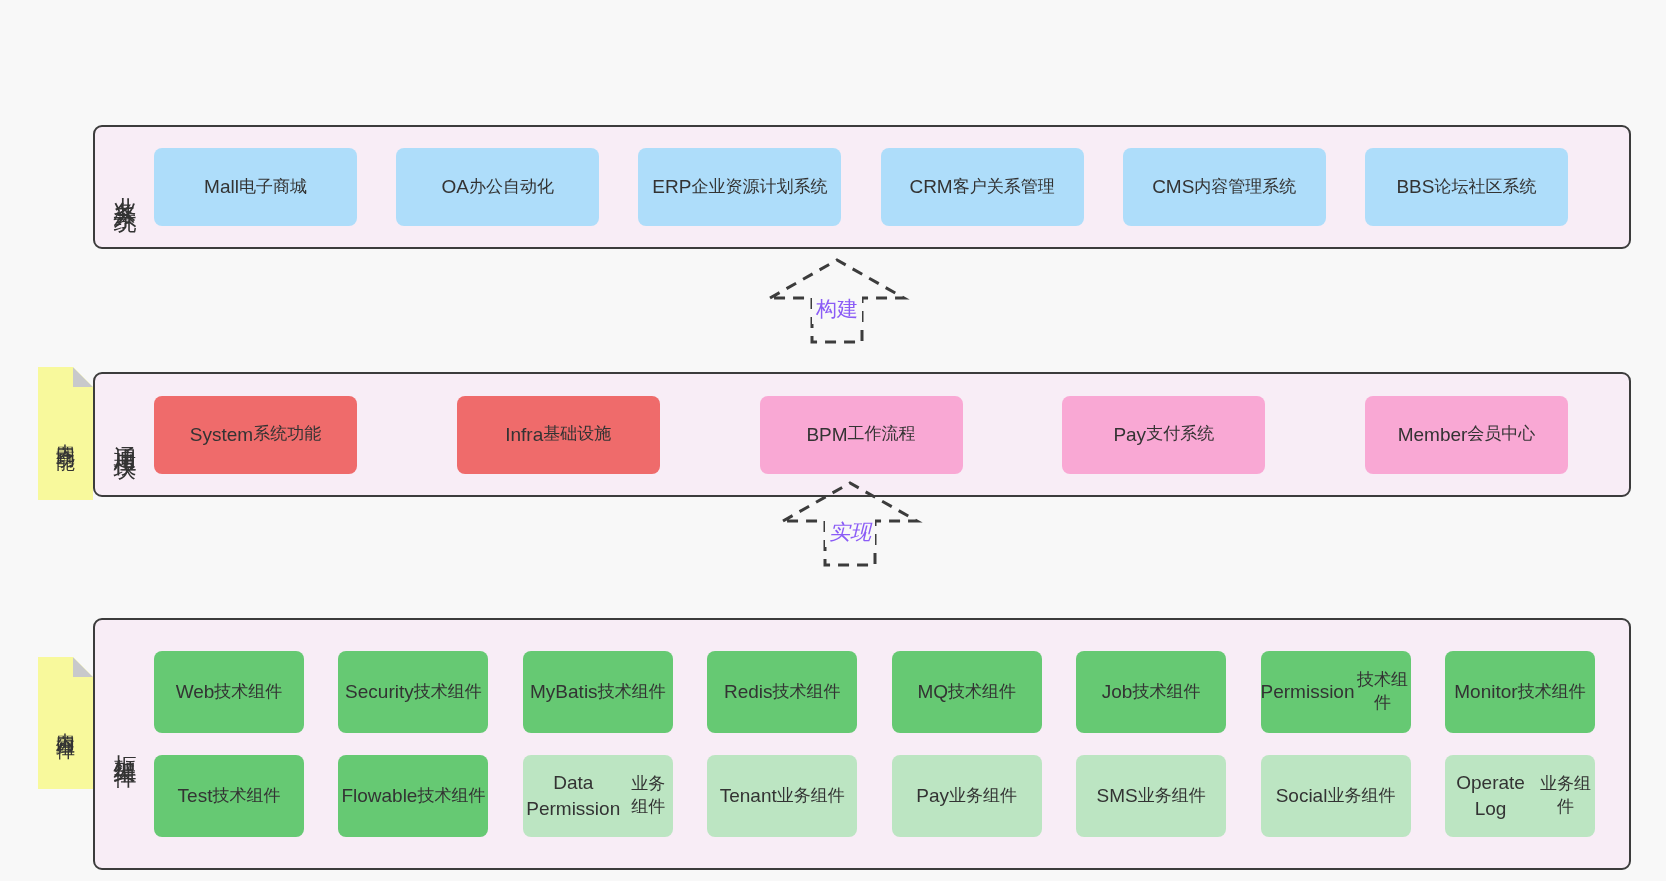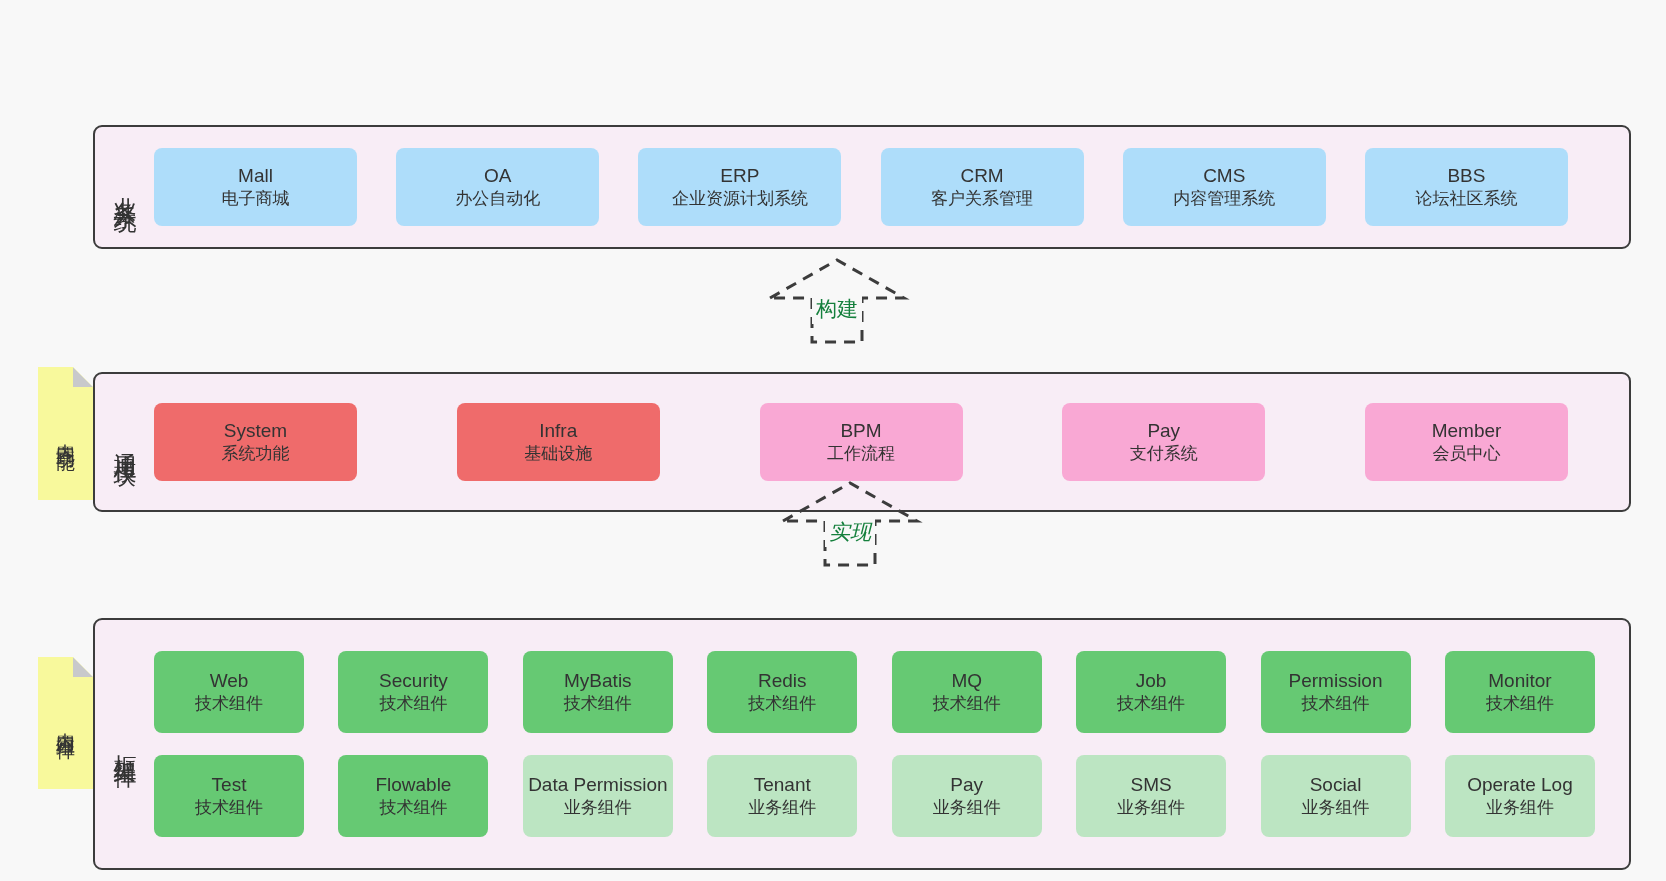--- a/index.html
+++ b/index.html
@@ -2,34 +2,34 @@
 <html><head>
 <meta charset="utf-8">
 <style>
   html,body{margin:0;padding:0;}
   body{font-family:"Liberation Sans","DejaVu Sans",sans-serif;background:#f8f8f8;}
   .diagram{position:relative;width:1666px;height:881px;background:#f8f8f8;overflow:hidden;}
 
   .band{position:absolute;left:93px;width:1538px;background:#f8edf6;border:2px solid #3c3c3c;
         border-radius:9px;box-sizing:border-box;}
   .band-top{top:125px;height:124px;}
-  .band-mid{top:372px;height:140px;padding-left:23px;}
+  .band-mid{top:372px;height:125px;padding-left:23px;}
   .band-bot{top:618px;height:252px;}
 
   .band-label{position:absolute;left:14px;top:0;bottom:0;display:flex;align-items:center;
         justify-content:center;width:34px;writing-mode:vertical-lr;text-orientation:upright;
         font-size:23px;letter-spacing:4px;color:#333;}
 
   .band-boxes{position:absolute;left:59px;right:40px;top:0;bottom:0;display:flex;
         align-items:center;justify-content:space-between;}
   .band-top .band-boxes,.band-mid .band-boxes{right:61px;}
   .band-bot .band-boxes{right:34px;flex-direction:column;justify-content:center;gap:22px;}
   .brow{display:flex;width:100%;justify-content:space-between;}
 
-  .box{border-radius:8px;display:flex;flex-direction:column;align-items:center;
+  .box{border-radius:8px;display:flex;flex-direction:row;align-items:center;
         justify-content:center;text-align:center;color:#333;}
   .box-lg{width:203px;height:78px;}
   .box-sm{width:150px;height:82px;}
   .box .t{font-size:19px;line-height:1.35;}
   .box .s{font-size:17px;line-height:1.35;}
   .blue{background:#aeddfa;}
   .red{background:#ef6b6b;}
   .pink{background:#f9a8d4;}
   .green{background:#66c973;}
   .lightgreen{background:#bce5c2;}
@@ -42,21 +42,21 @@
   .note .fold{position:absolute;top:0;right:0;width:20px;height:20px;background:#c8c9cb;
         clip-path:polygon(0 0,100% 100%,0 100%);}
   .note .ntext{writing-mode:vertical-lr;text-orientation:upright;font-size:19px;
         letter-spacing:3px;color:#333;}
 
   .arrow{position:absolute;width:150px;height:92px;}
   .arrow-1{left:762px;top:254px;}
   .arrow-2{left:775px;top:477px;font-style:italic;}
   .arrow svg{position:absolute;left:0;top:0;}
   .arrow .alabel{position:absolute;left:50%;top:40px;transform:translateX(-50%);
-        background:#f8f8f8;padding:1px 4px;font-size:21px;color:#15803d;white-space:nowrap;}
+        background:#f8f8f8;padding:1px 4px;font-size:21px;color:#8b5cf6;white-space:nowrap;}
 </style>
 </head>
 <body>
 
 <div class="diagram">
 
   <section class="band band-top">
     <div class="band-label">业务系统</div>
     <div class="band-boxes">
       <div class="box box-lg blue">

